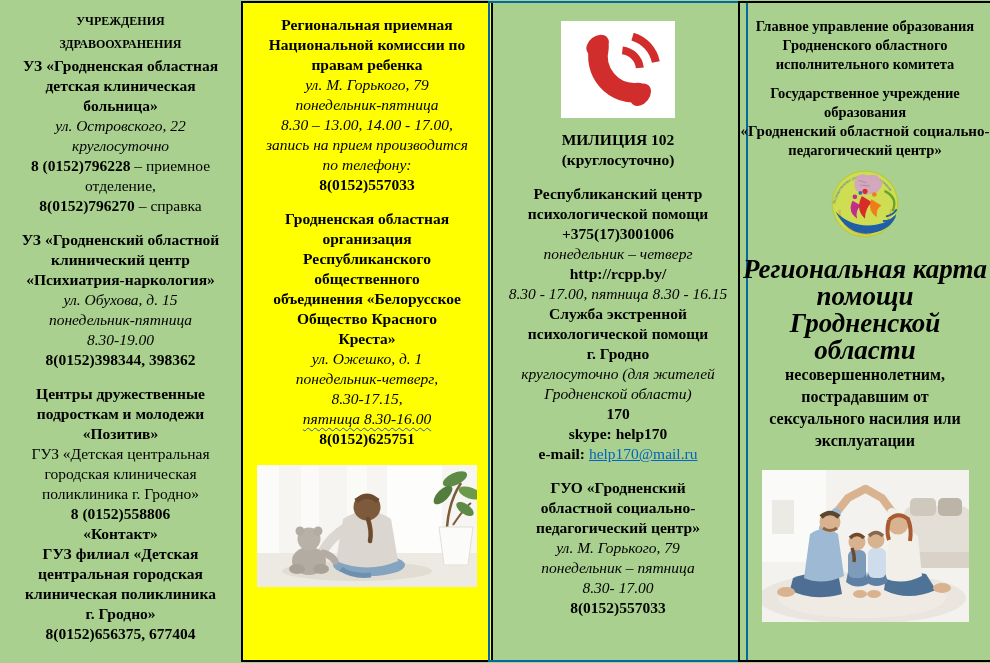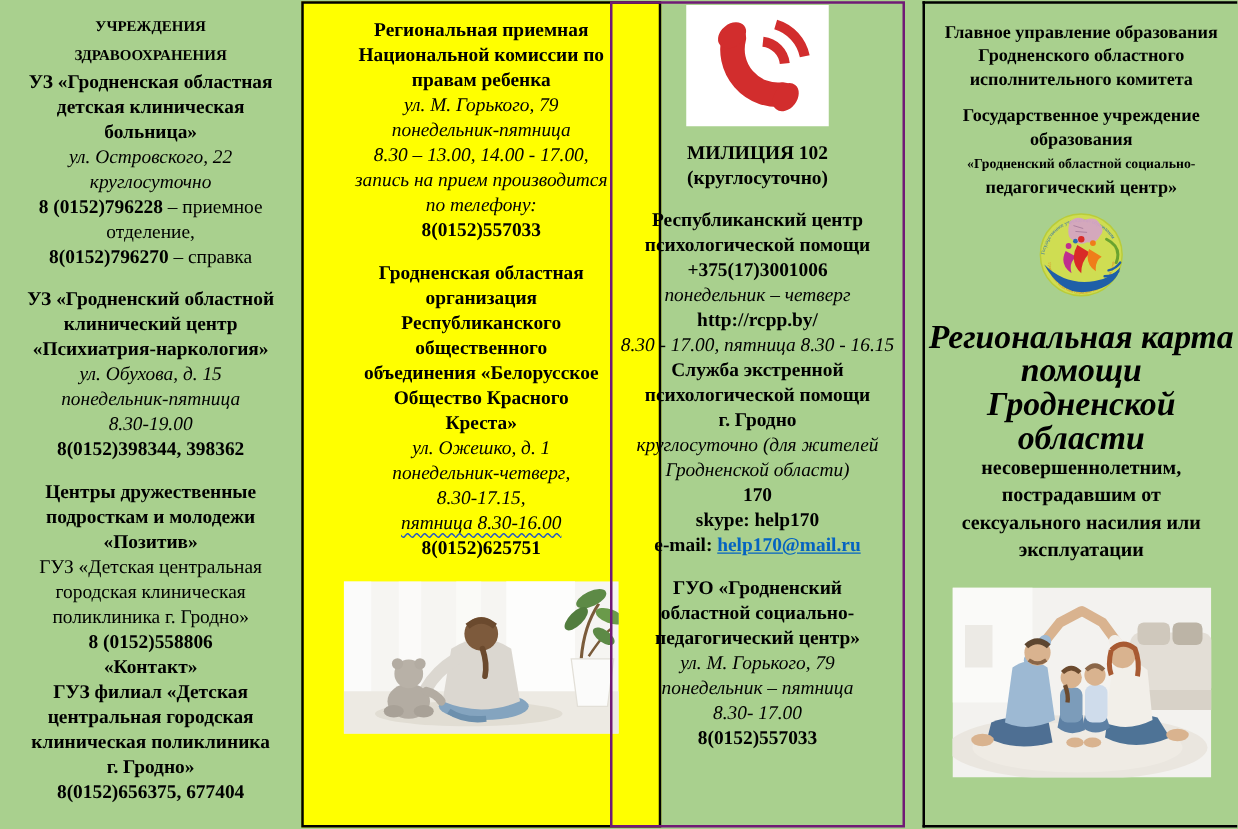--- a/index.html
+++ b/index.html
@@ -4,33 +4,33 @@
 <style>
   html,body{margin:0;padding:0;}
   body{
     width:990px;height:663px;overflow:hidden;position:relative;
     background:var(--panel-green,#a9d08e);
     font-family:"Liberation Serif","DejaVu Serif",serif;
     color:#000;
   }
   .col{position:absolute;top:0;height:663px;box-sizing:border-box;text-align:center;}
   #col1{left:0;width:241px;padding-top:10px;}
-  #col2{left:241px;top:1px;height:661px;width:288px;background:var(--panel-yellow,#ffff00);border:2px solid #000;padding-top:12px;}
-  #col3{left:488px;top:1px;height:661px;width:236px;border:2px solid #701a75;}
+  #col2{left:241px;top:1px;height:661px;width:252px;background:var(--panel-yellow,#ffff00);border:2px solid #000;padding-top:12px;}
+  #col3{left:488px;top:1px;height:661px;width:260px;border:2px solid #0369a1;padding-top:17px;}
   #col4{left:738px;top:1px;height:661px;width:252px;border:2px solid #000;border-right:none;padding-top:14px;}
   .line{line-height:20px;font-size:15.5px;white-space:nowrap;}
   .b{font-weight:bold;}
   .i{font-style:italic;}
   .blank{height:14px;line-height:14px;font-size:10px;}
   .hb{height:10px;line-height:10px;}
   #col1 .title{font-size:12px;line-height:23px;font-weight:bold;}
   .wavy{text-decoration:underline;text-decoration-style:wavy;text-decoration-color:#2456c4;text-decoration-thickness:1px;text-underline-offset:3px;}
-  a.link{color:var(--link-blue,#0563c1);text-decoration:underline;font-weight:bold;cursor:pointer;}
+  a.link{color:var(--link-blue,#0563c1);text-decoration:underline;font-weight:normal;cursor:pointer;}
   #col4 .head{font-size:14.5px;line-height:19px;font-weight:bold;}
-  #col4 .tight{font-size:11px;}
+  #col4 .tight{font-size:15px;}
   #col4 .big{font-size:27px;line-height:27px;font-weight:bold;font-style:italic;}
   #col4 .sub{font-size:16px;line-height:22px;font-weight:bold;}
   .phone-box{width:114px;height:97px;background:#fff;margin:1px auto 0;display:flex;align-items:center;justify-content:center;}
   .lines-after-icon{margin-top:12px;}
   .photo{display:block;margin:16px auto 0;}
   #family-photo{margin-top:18px;}
   .logo-wrap{margin:8px auto 6px;width:78px;height:74px;}
   #col4 .big-title{margin-top:14px;}
 </style>
 </head>

